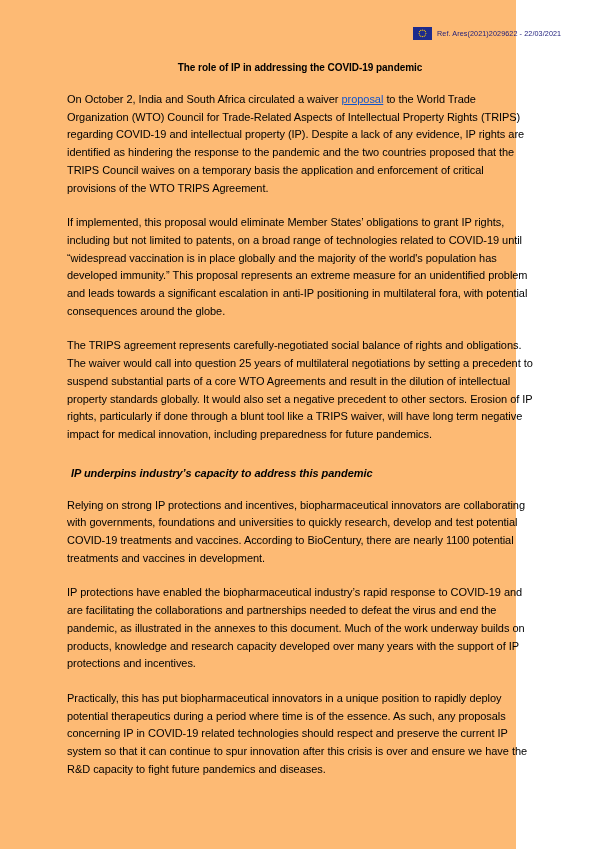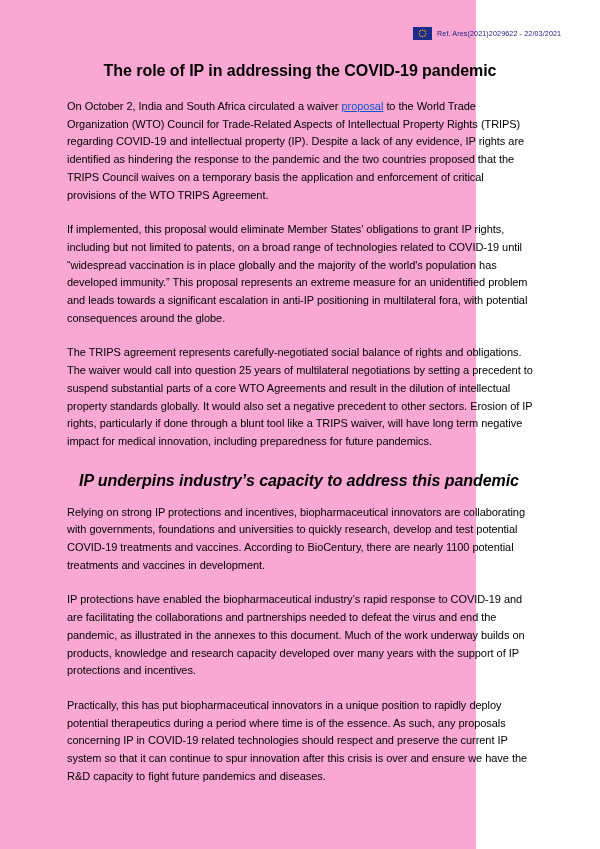--- a/index.html
+++ b/index.html
@@ -10,23 +10,23 @@
   body {
     width: 600px;
     height: 849px;
     font-family: "Liberation Sans", sans-serif;
     color: #000000;
     overflow: hidden;
   }
 
   .page {
     position: relative;
-    width: 476px;
+    width: 516px;
     height: 849px;
-    background: #f9a8d4;
+    background: #fdba74;
     box-sizing: border-box;
   }
 
   
   .ares-stamp {
     position: absolute;
     top: 27px;
     left: 413px;
     display: flex;
     align-items: center;
@@ -51,42 +51,42 @@
 
   
   .doc {
     position: absolute;
     top: 62px;
     left: 67px;
     width: 466px;
   }
 
   .doc-title {
-    font-size: 16px;
+    font-size: 10px;
     font-weight: bold;
     text-align: center;
     margin: 0 0 18px 0;
     letter-spacing: -0.05px;
   }
 
   p.para {
     font-size: 11px;
     line-height: 17.7px;
     margin: 0 0 17px 0;
     text-align: left;
     letter-spacing: -0.06px;
     word-spacing: 0.1px;
   }
 
   h2.section-head {
-    font-size: 16px;
+    font-size: 11px;
     font-weight: bold;
     font-style: italic;
     line-height: 17px;
-    margin: 21px 0 15px 12px;
+    margin: 21px 0 15px 4px;
     letter-spacing: -0.05px;
   }
   h2.section-head:first-of-type { margin-top: 21px; }
 
   a.doclink {
     color: #1154cc;
     text-decoration: underline;
   }
 </style>
 </head>

